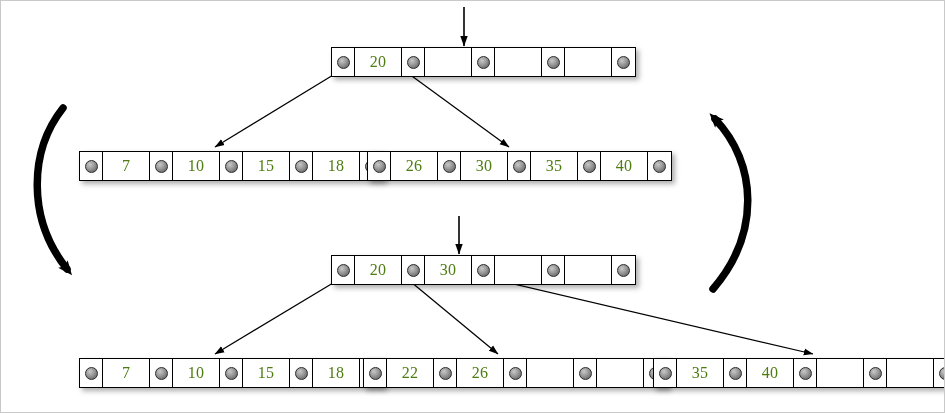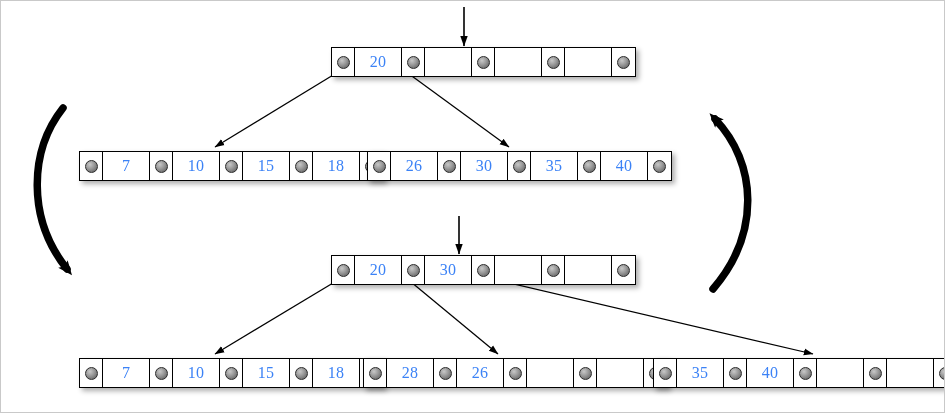--- a/index.html
+++ b/index.html
@@ -44,21 +44,21 @@
   }
   .cell:last-child { border-right: none; }
   .cell.ptr {
     width: 23px;
     flex: 0 0 23px;
   }
   .cell.key {
     width: 47px;
     flex: 0 0 47px;
     font-size: 16px;
-    color: #3b82f6;
+    color: #4d7c0f;
     letter-spacing: 0.2px;
   }
   .dot {
     width: 13px;
     height: 13px;
     border-radius: 50%;
     background: radial-gradient(circle at 36% 32%,
                 #c8c8c8 0%, #9a9a9a 42%, #6f6f6f 78%, #4a4a4a 100%);
     border: 1px solid #2b2b2b;
     box-sizing: border-box;
@@ -206,21 +206,21 @@
     <div class="cell key">18</div>
     <div class="cell ptr">
       <span class="dot"></span>
       </div>
   </div>
 
   <div class="node" style="left:362px; top:357px;">
     <div class="cell ptr">
       <span class="dot"></span>
       </div>
-    <div class="cell key">28</div>
+    <div class="cell key">22</div>
     <div class="cell ptr">
       <span class="dot"></span>
       </div>
     <div class="cell key">26</div>
     <div class="cell ptr">
       <span class="dot"></span>
       </div>
     <div class="cell key"></div>
     <div class="cell ptr">
       <span class="dot"></span>

